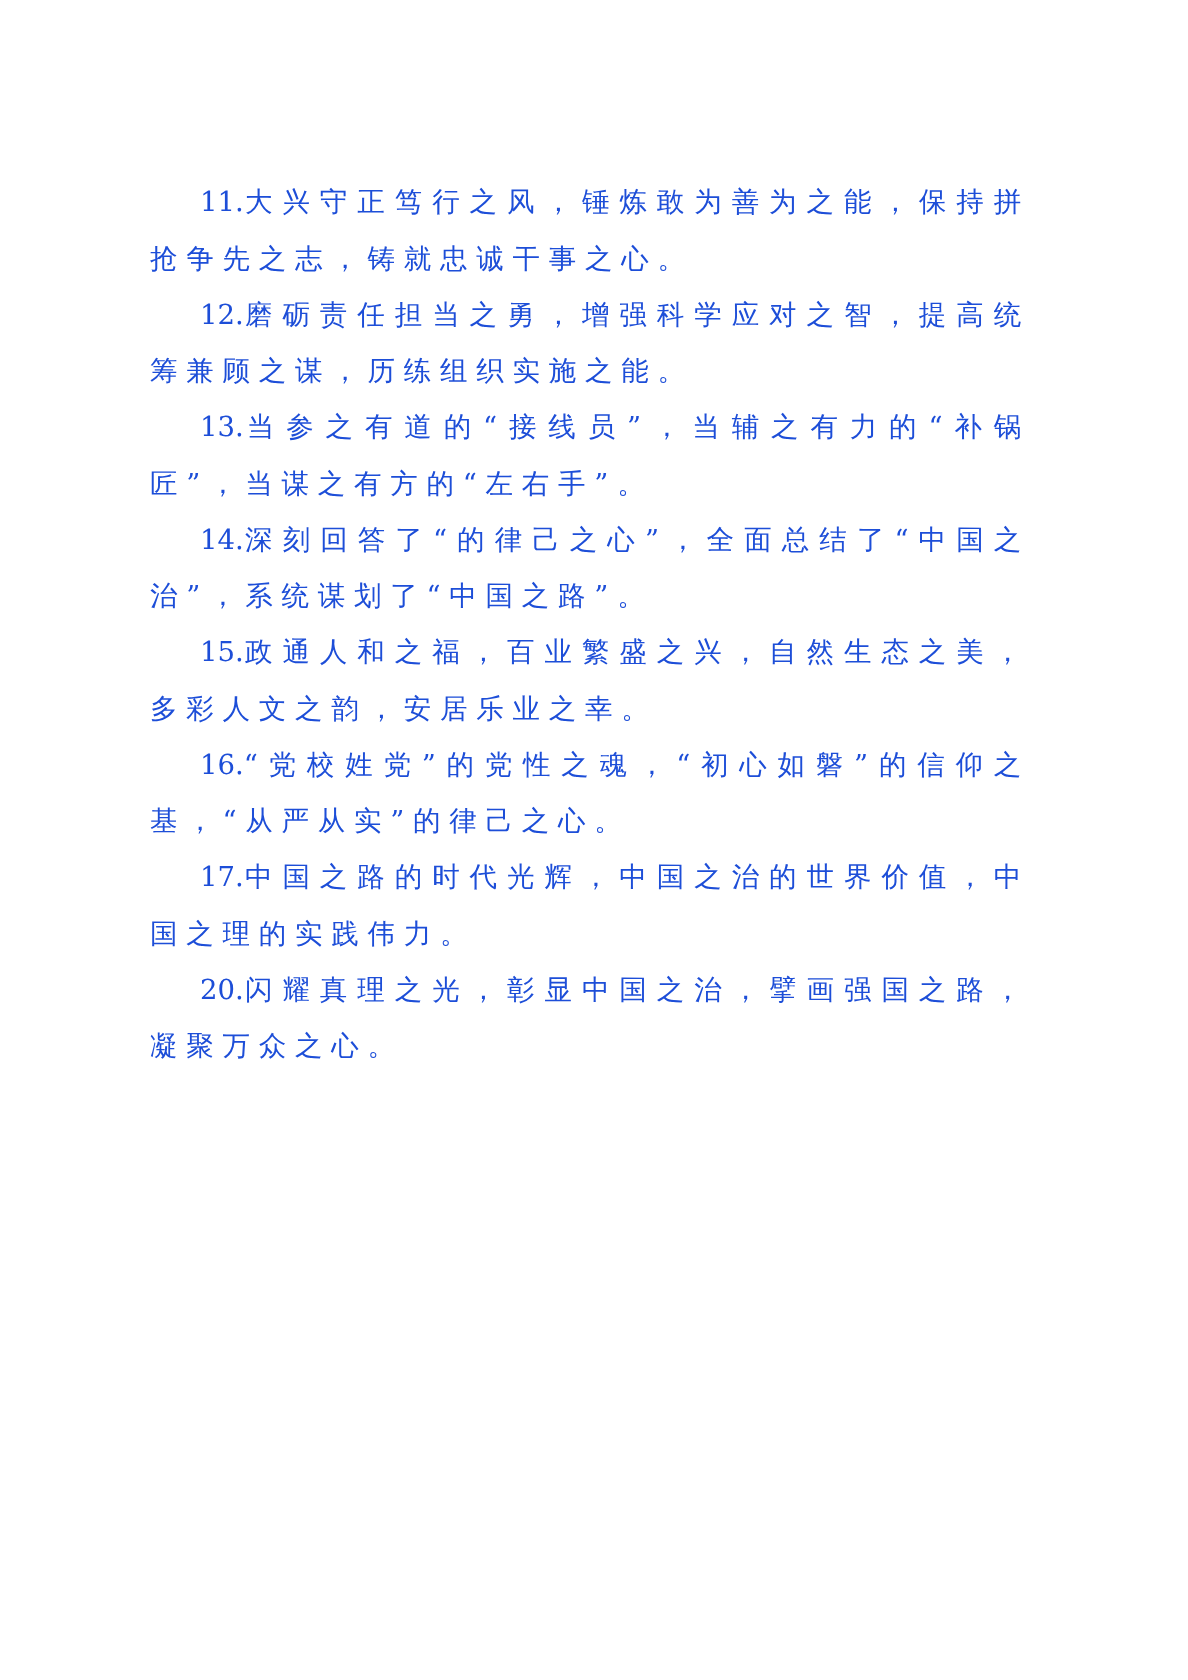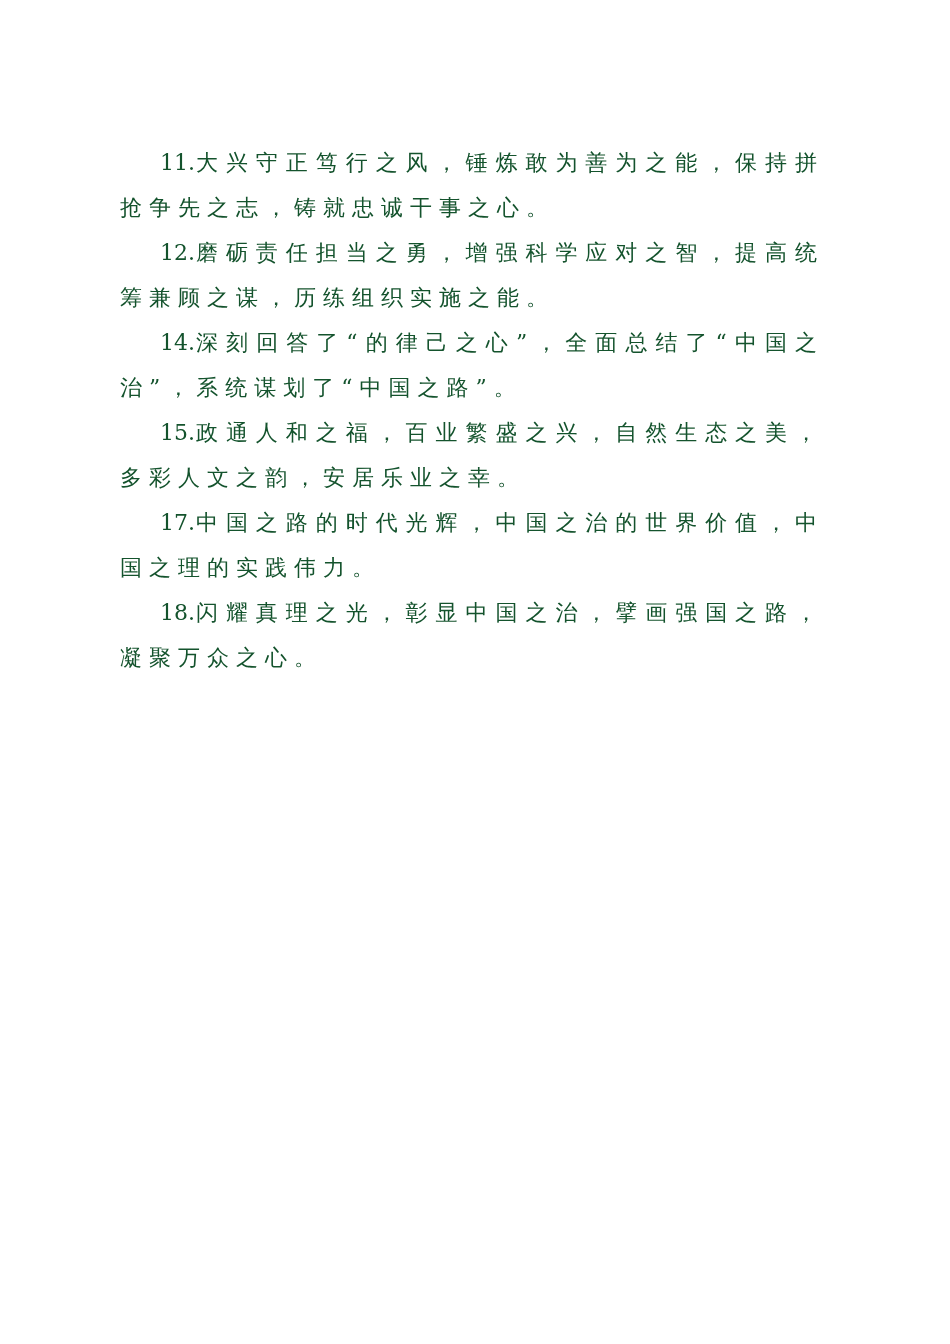--- a/index.html
+++ b/index.html
@@ -4,36 +4,38 @@
 <style>
   html, body { margin: 0; padding: 0; background: #ffffff; }
   body { width: 950px; height: 1344px; position: relative; overflow: hidden; }
   .page {
     position: absolute;
     left: 120px;
     top: 140px;
     width: 704px;
     font-family: "DejaVu Serif", "Liberation Serif", serif;
     font-size: 22px;
-    color: #14532d;
+    color: #1d4ed8;
   }
   .item {
     margin: 0;
     line-height: 45px;
     text-indent: 40px;
     text-align: justify;
     text-align-last: left;
     letter-spacing: 7px;
     word-break: break-all;
   }
   .num { letter-spacing: 0px; }
 </style>
 </head>
 <body>
 
 <div class="page">
   <p class="item"><span class="num">11.</span><span>大兴守正笃行之风，锤炼敢为善为之能，保持拼抢争先之志，铸就忠诚干事之心。</span></p>
   <p class="item"><span class="num">12.</span><span>磨砺责任担当之勇，增强科学应对之智，提高统筹兼顾之谋，历练组织实施之能。</span></p>
+  <p class="item"><span class="num">13.</span><span>当参之有道的“接线员”，当辅之有力的“补锅匠”，当谋之有方的“左右手”。</span></p>
   <p class="item"><span class="num">14.</span><span>深刻回答了“的律己之心”，全面总结了“中国之治”，系统谋划了“中国之路”。</span></p>
   <p class="item"><span class="num">15.</span><span>政通人和之福，百业繁盛之兴，自然生态之美，多彩人文之韵，安居乐业之幸。</span></p>
+  <p class="item"><span class="num">16.</span><span>“党校姓党”的党性之魂，“初心如磐”的信仰之基，“从严从实”的律己之心。</span></p>
   <p class="item"><span class="num">17.</span><span>中国之路的时代光辉，中国之治的世界价值，中国之理的实践伟力。</span></p>
-  <p class="item"><span class="num">18.</span><span>闪耀真理之光，彰显中国之治，擘画强国之路，凝聚万众之心。</span></p>
+  <p class="item"><span class="num">20.</span><span>闪耀真理之光，彰显中国之治，擘画强国之路，凝聚万众之心。</span></p>
 </div>
 
 </body></html>

